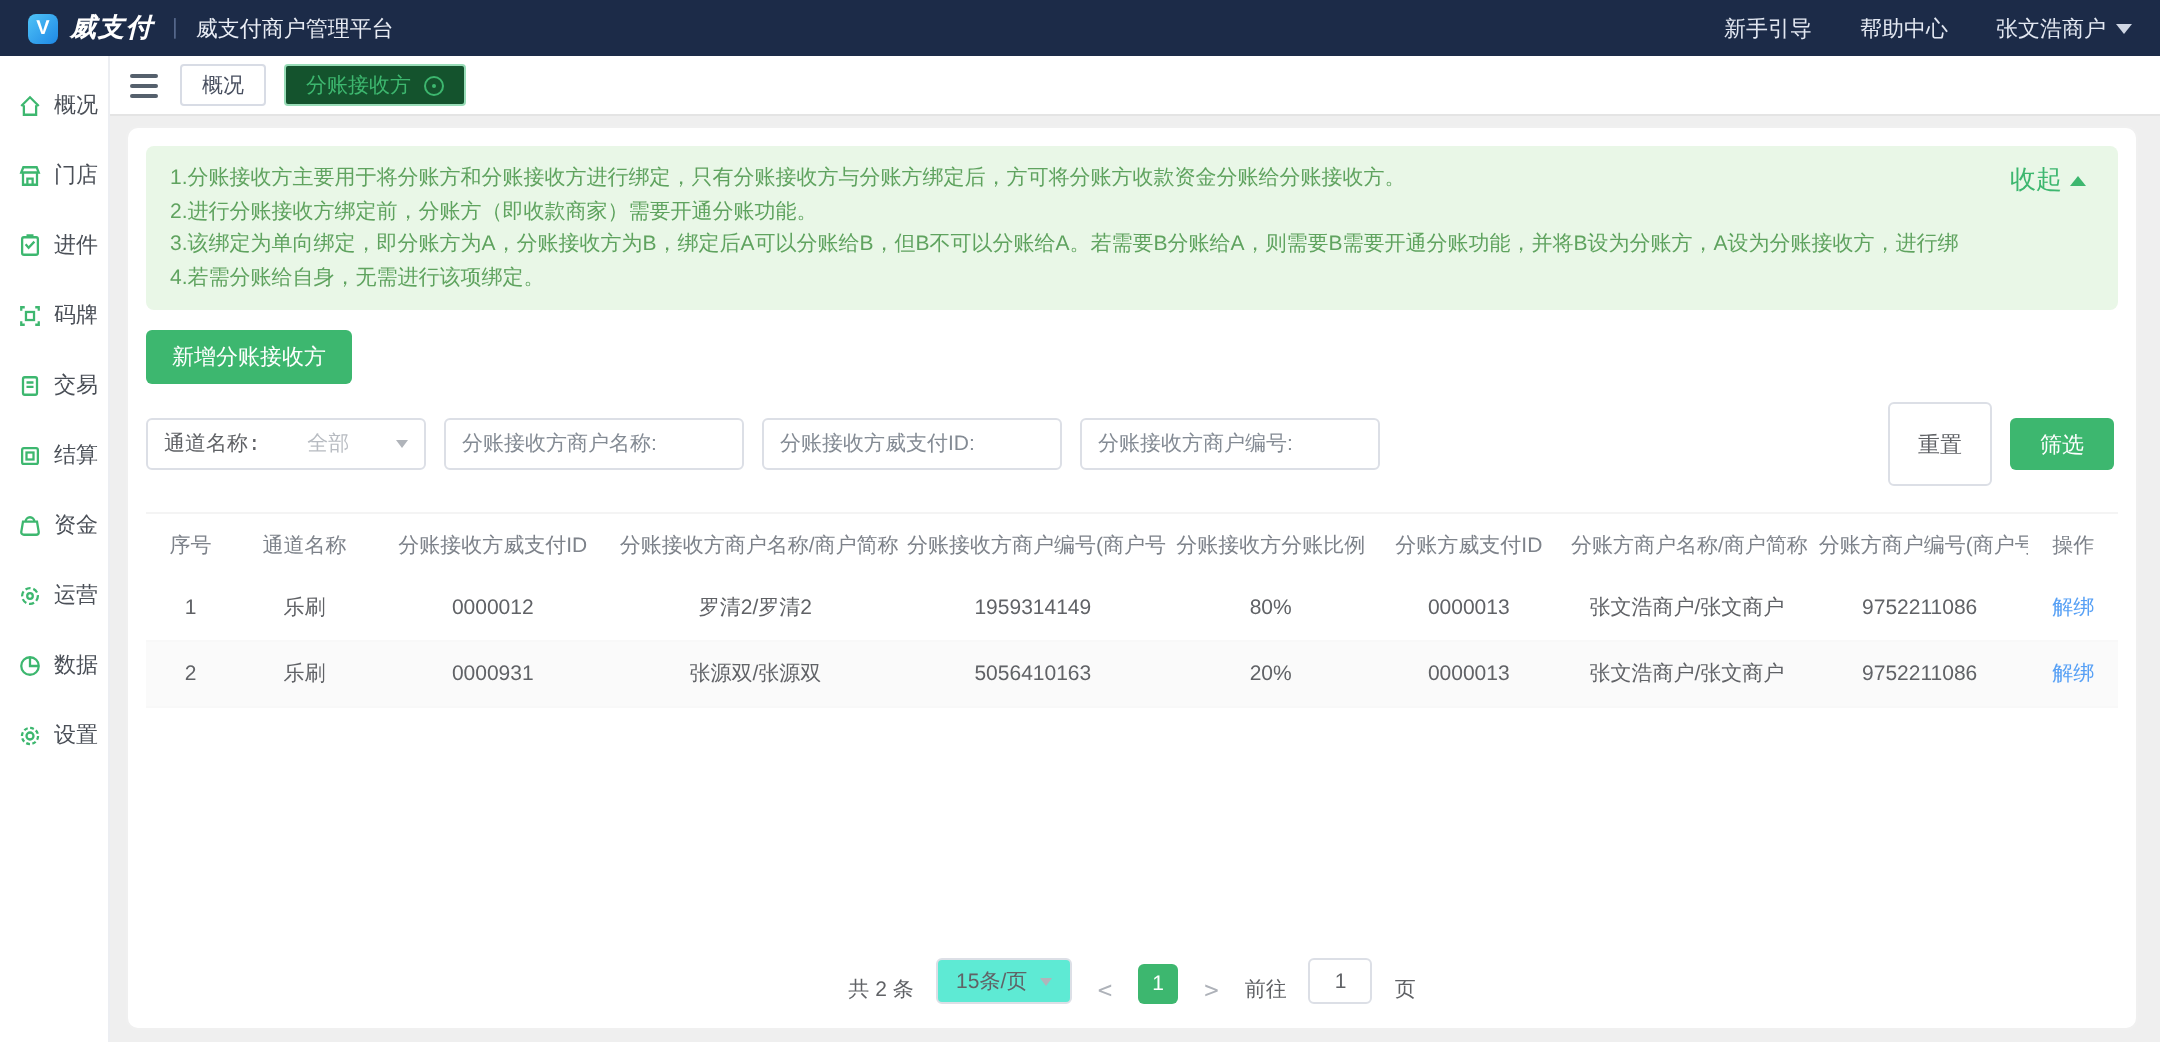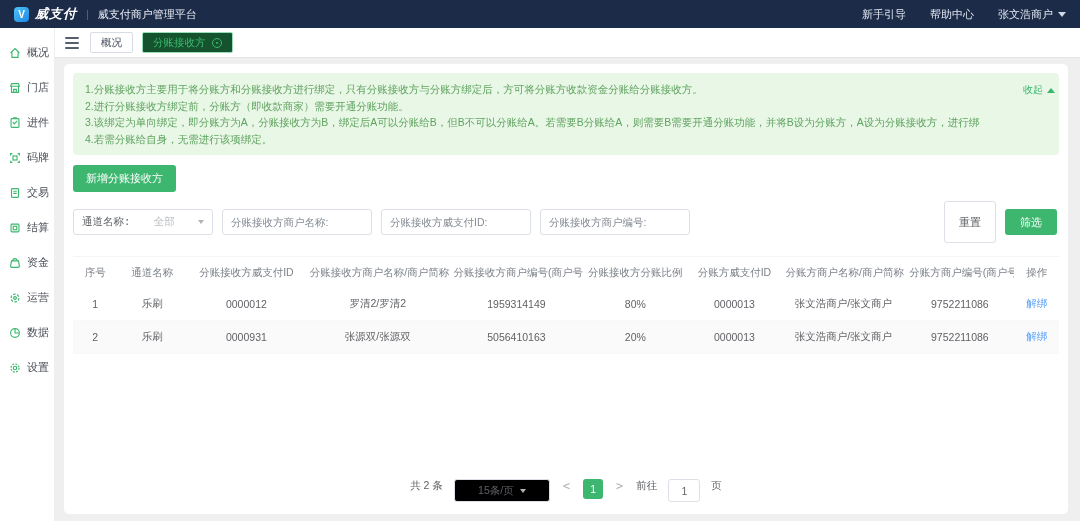--- a/index.html
+++ b/index.html
@@ -42,21 +42,21 @@
   .tab.active { background:#14532d; border-color:#99ddb8; color:#3db76f; }
   .close-circle { width:10px; height:10px; border:1px solid #3db76f; border-radius:50%; position:relative; }
   .close-circle::after { content:""; position:absolute; left:3px; top:3px; width:2px; height:2px; background:#3db76f; border-radius:50%; }
 
   
   .card { flex:1; margin:5px 11px 6px 8px; background:#fff; border:1px solid #f0f0f0; border-radius:6px;
     padding:9px 9px 6px; display:flex; flex-direction:column; min-height:0; }
 
   .notice { background:#e9f7e7; border-radius:4px; padding:8px 80px 8px 12px; font-size:10.5px; color:#5fa35f; line-height:16.5px; position:relative; }
   .notice-line { white-space:nowrap; overflow:hidden; }
-  .notice-collapse { position:absolute; top:9px; right:4px; color:#3db76f; font-size:10px; cursor:pointer; display:flex; align-items:center; gap:4px; }
+  .notice-collapse { position:absolute; top:9px; right:16px; color:#3db76f; font-size:13px; cursor:pointer; display:flex; align-items:center; gap:4px; }
   .arrow-up { width:0; height:0; border-left:4px solid transparent; border-right:4px solid transparent; border-bottom:5px solid #3db76f; }
 
   .add-btn { margin-top:10px; align-self:flex-start; background:#3db76f; color:#fff; font-size:11px;
     padding:6px 13px; border-radius:3px; border:none; cursor:pointer; }
 
   .filters { margin-top:9px; display:flex; align-items:center; gap:9px; }
   .select-box { width:140px; height:26px; border:1px solid #dcdfe6; border-radius:3px; background:#fff;
     display:flex; align-items:center; padding:0 8px; font-size:10.5px; cursor:pointer; }
   .select-label { color:#606266;font-family:Liberation Mono, monospace; }
   .select-value { color:#b8bcc2; margin:0 auto; }
@@ -73,23 +73,23 @@
   thead tr { border-top:1px solid #f4f4f4; }
   th { color:#7d828a; font-weight:normal; padding:9px 4px 8px; text-align:center; overflow:hidden; white-space:nowrap; }
   td { color:#606266; padding:9px 4px; text-align:center; overflow:hidden; white-space:nowrap; }
   tbody tr { border-bottom:1px solid #f8f8f8; }
   tbody tr:nth-child(even) { background:#fafafa; }
   .action-link { color:#57a0f5; cursor:pointer; }
 
   .flex-spacer { flex:1; }
 
   
-  .pagination { display:flex; align-items:flex-start; justify-content:center; gap:11px; padding:5px 0 6px; font-size:10.5px; color:#606266; }
-  .page-size-select { width:96px; height:23px; border:1px solid #dcdfe6; border-radius:3px; display:flex;
-    align-items:center; justify-content:center; gap:6px; color:#606266; cursor:pointer; background:#000000; }
+  .pagination { display:flex; align-items:flex-end; justify-content:center; gap:11px; padding:5px 0 6px; font-size:10.5px; color:#606266; }
+  .page-size-select { width:68px; height:23px; border:1px solid #dcdfe6; border-radius:3px; display:flex;
+    align-items:center; justify-content:center; gap:6px; color:#606266; cursor:pointer; background:#5eead4; }
   .caret-down-sm { width:0; height:0; border-left:3.5px solid transparent; border-right:3.5px solid transparent; border-top:4.5px solid #b0b4ba; }
   .page-chevron { color:#aeb2b9; font-size:12px; padding:0 2px; cursor:pointer; font-family:"DejaVu Sans Mono",monospace; }
   .page-num { width:20px; height:20px; background:#3db76f; color:#fff; border-radius:3px; display:flex;
     align-items:center; justify-content:center; cursor:pointer; }
   .goto-input { width:32px; height:23px; border:1px solid #dcdfe6; border-radius:3px; text-align:center;
     font-size:10.5px; color:#606266; outline:none; }
 </style>
 </head>
 <body>
 

